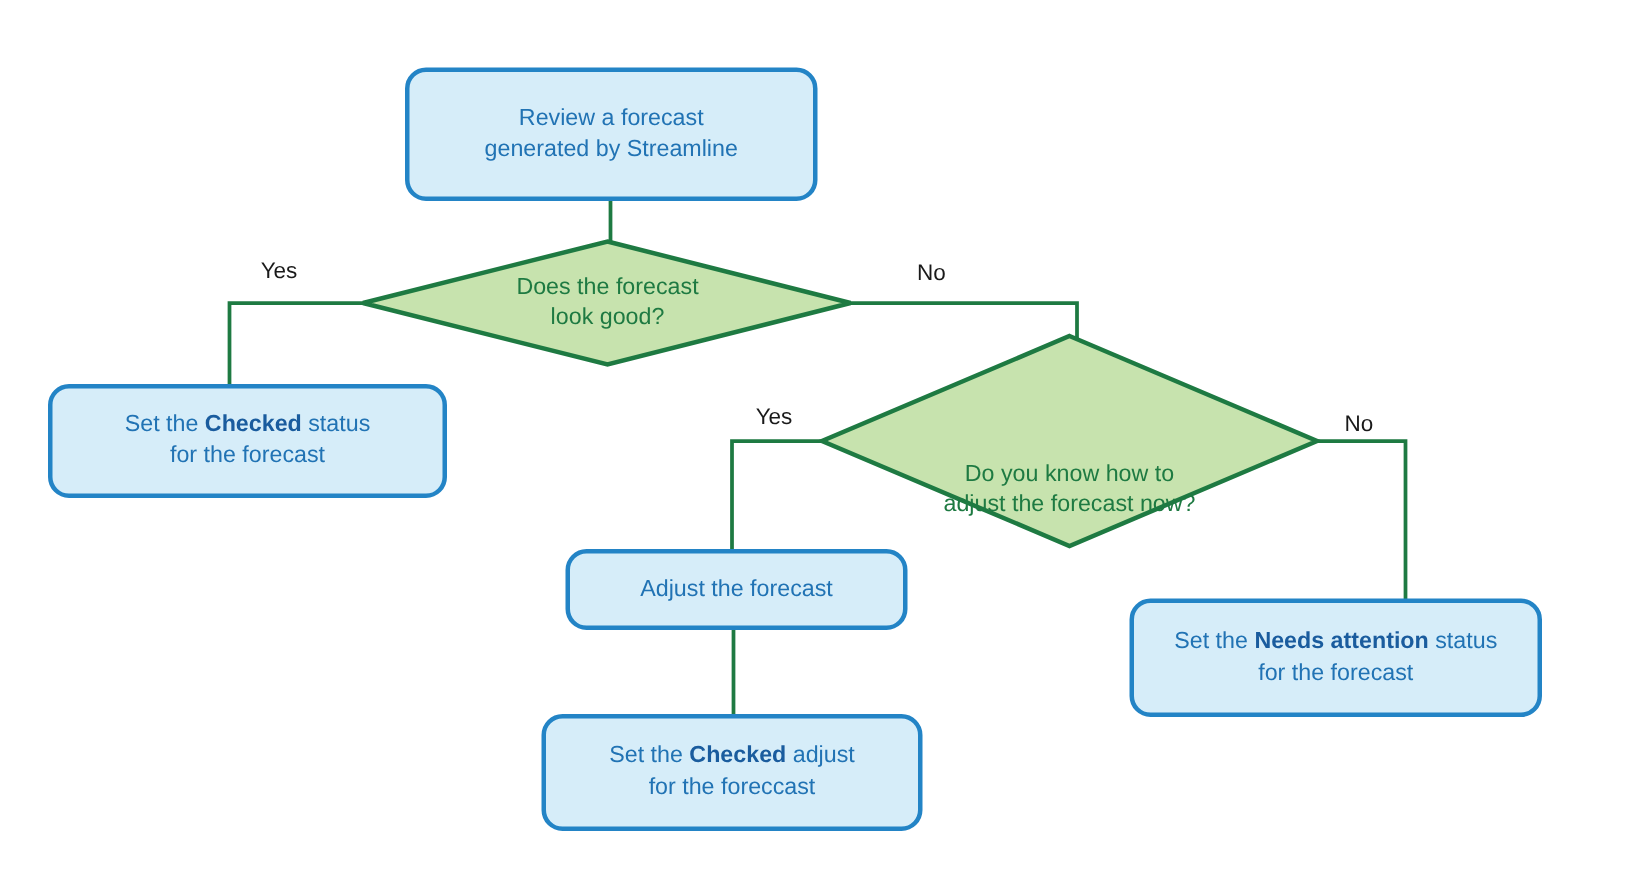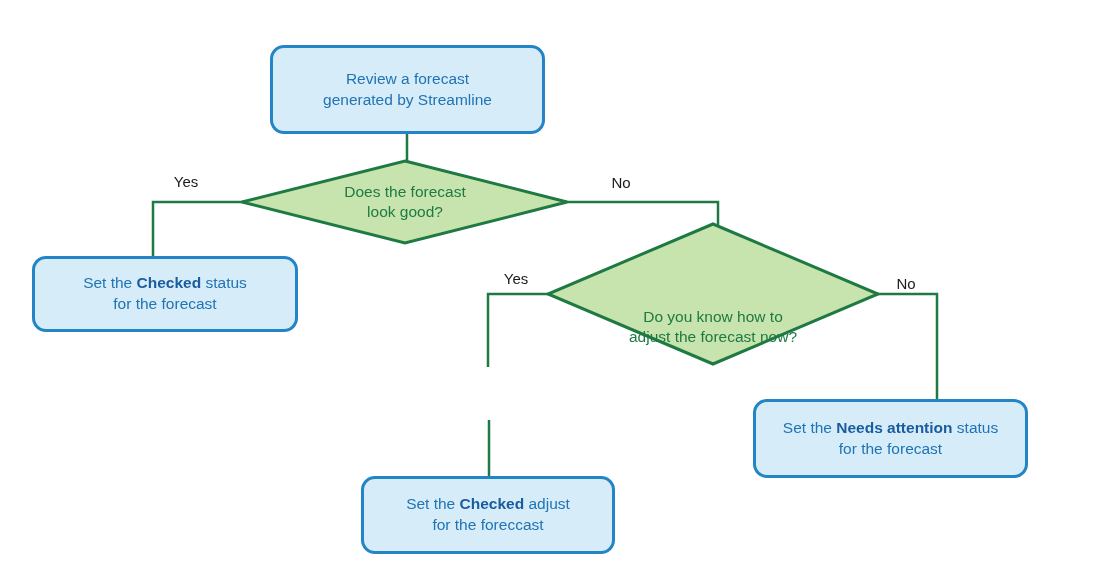--- a/index.html
+++ b/index.html
@@ -97,20 +97,23 @@
     <div class="node-text"><span>Set the </span><b>Checked</b><span> status
 for the forecast</span></div>
   </div>
 
   <div class="dtext d-know-how">Do you know how to
 adjust the forecast now?</div>
 
   <div class="edge-label l-yes2">Yes</div>
   <div class="edge-label l-no2">No</div>
 
+  <div class="box b-adjust">
+    <div class="node-text">Adjust the forecast</div>
+  </div>
 
   <div class="box b-checked-middle">
     <div class="node-text"><span>Set the </span><b>Checked</b><span> adjust
 for the foreccast</span></div>
   </div>
 
   <div class="box b-needs-attention">
     <div class="node-text"><span>Set the </span><b>Needs attention</b><span> status
 for the forecast</span></div>
   </div>

